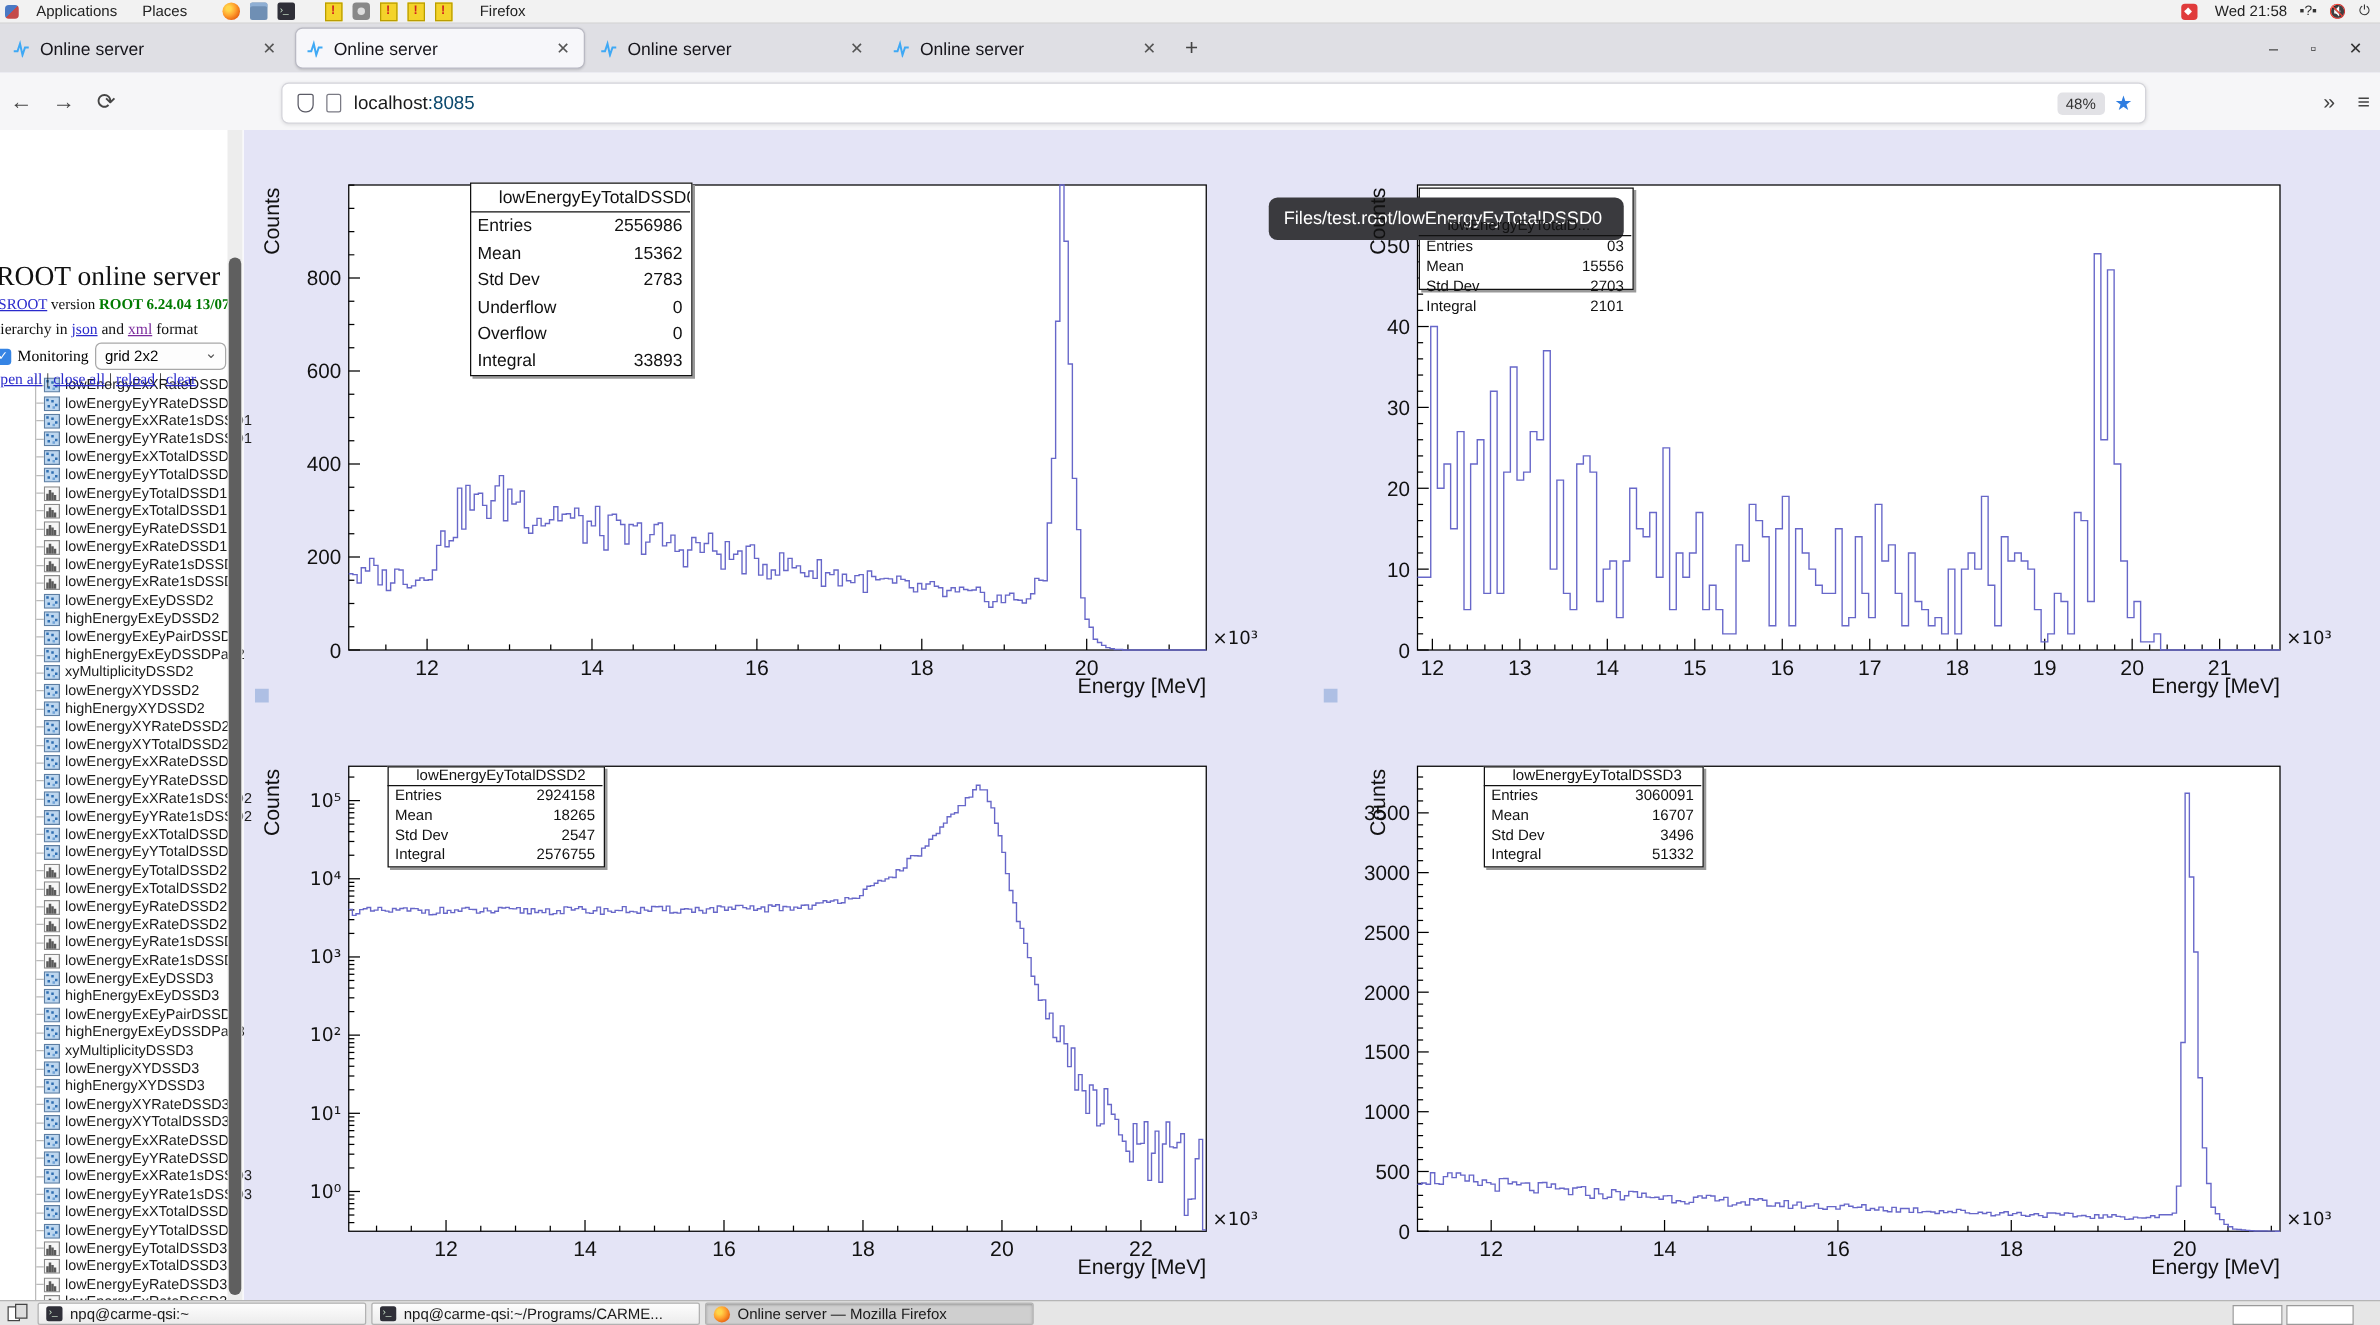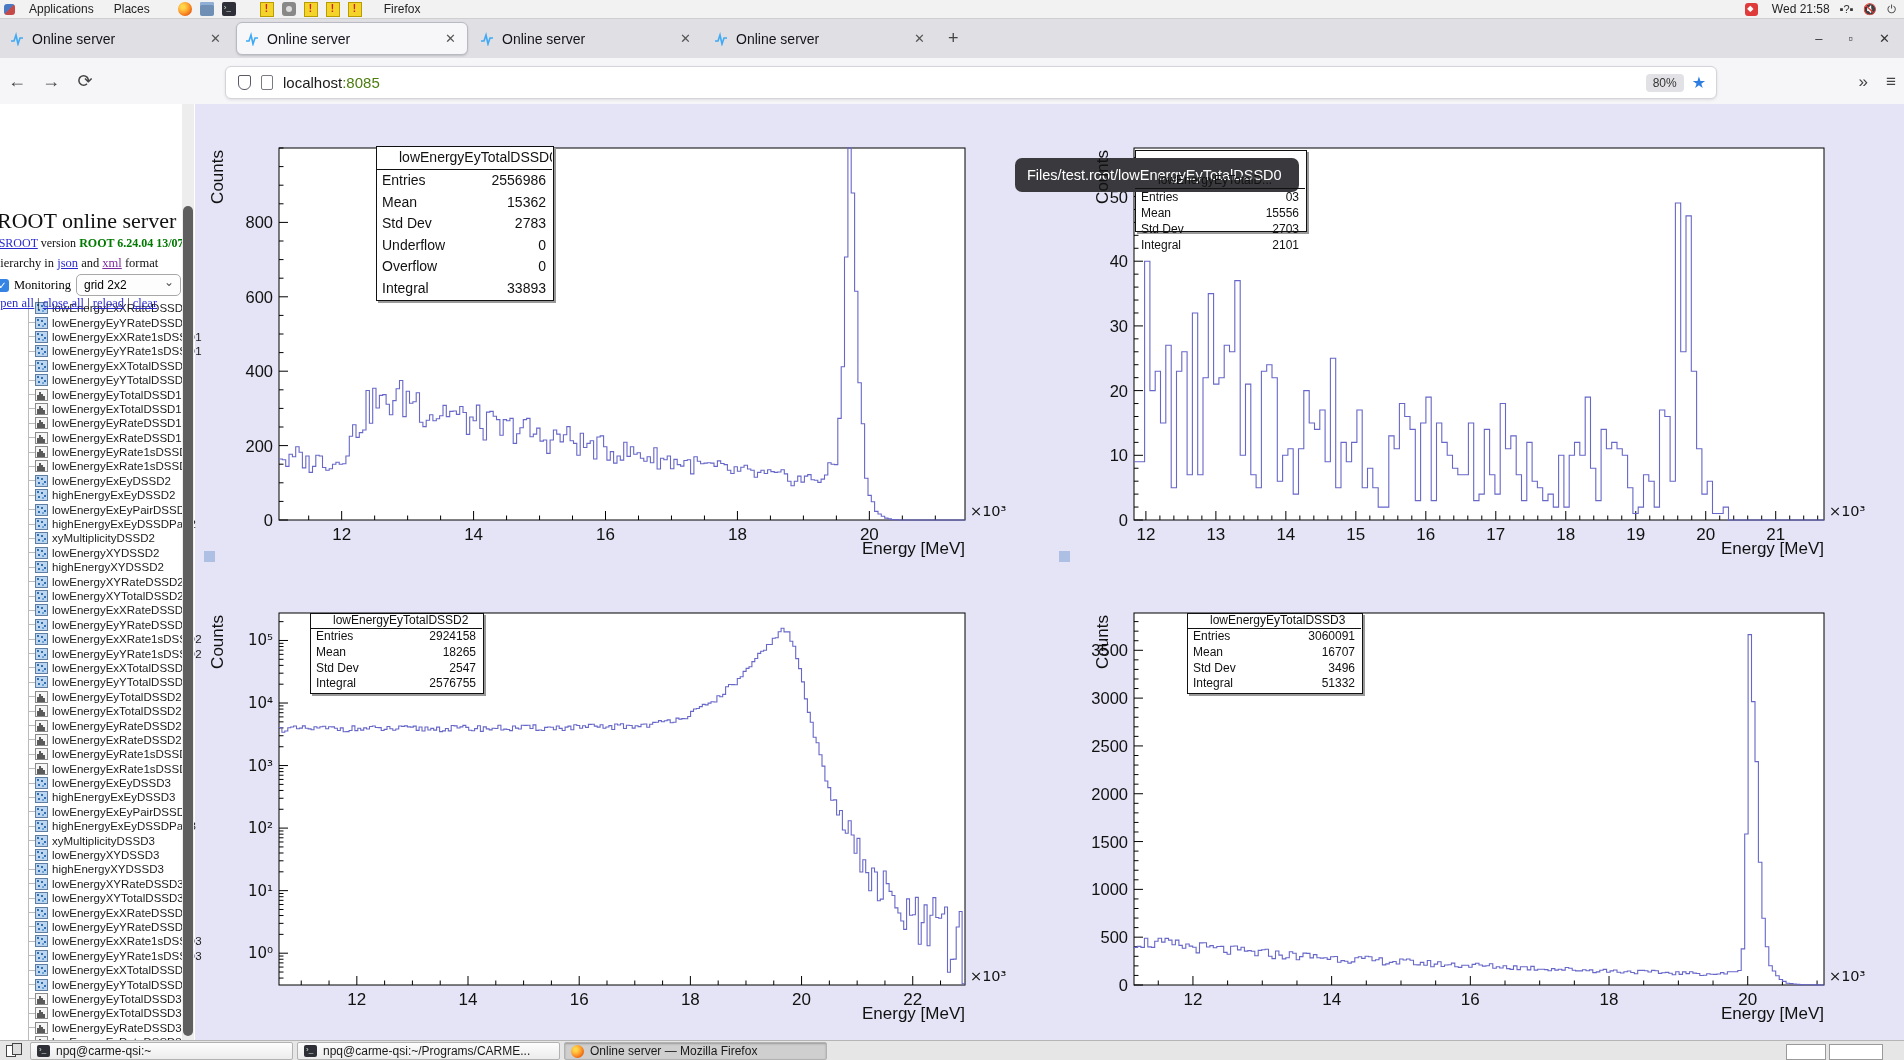--- a/index.html
+++ b/index.html
@@ -35,21 +35,21 @@
   #winctl{margin-left:auto;display:flex;gap:26px;padding-right:14px;color:#333;font-size:13px;}
   #navbar{position:absolute;left:0;top:58px;width:1904px;height:46px;background:#f6f6f8;
           border-bottom:1px solid #ccccd2;display:flex;align-items:center;}
   .navbtn{font-size:18px;color:#454545;width:34px;text-align:center;}
   #urlbar{position:absolute;left:225px;top:8px;width:1490px;height:31px;background:#fff;
           border:1px solid #d4d4da;border-radius:6px;box-shadow:0 1px 3px rgba(0,0,0,.1);
           display:flex;align-items:center;font-size:15px;}
   .shield{width:11px;height:13px;border:1.5px solid #5b5b66;border-radius:2px 2px 6px 6px;margin-left:12px;}
   .pageico{width:10px;height:13px;border:1.5px solid #7a7a84;border-radius:2px;margin-left:10px;margin-right:10px;}
   #urltext{color:#1a1a1a;}
-  #urlport{color:#4d7c0f;}
+  #urlport{color:#0c4a6e;}
   #zoombadge{margin-left:auto;background:#e2e2e6;border-radius:4px;font-size:12px;padding:2px 7px;color:#333;}
   .star{color:#2e7de1;font-size:16px;margin:0 10px 0 8px;}
   #nav-right{position:absolute;right:8px;top:8px;display:flex;gap:18px;font-size:17px;color:#444;align-items:center;height:31px;}
   
   #sidebar{position:absolute;left:0;top:104px;width:195px;height:936px;background:#fff;overflow:hidden;padding-left:24px;}
   #sb-title{position:absolute;left:-3px;top:104px;font-family:"Liberation Serif",serif;font-size:22px;color:#111;white-space:nowrap;z-index:3;}
   .sb-line{position:absolute;left:-6px;white-space:nowrap;font-family:"Liberation Serif",serif;font-size:12.5px;color:#111;z-index:3;}
   a.sblink{text-decoration:underline;cursor:pointer;}
   .lk-blue{color:#2a2acc;}
   .lk-purple{color:#7a2a9c;}
@@ -165,21 +165,21 @@
 
   <div id="navbar">
     <span class="navbtn">←</span>
     <span class="navbtn">→</span>
     <span class="navbtn">⟳</span>
     <div id="urlbar">
       <span class="shield"></span>
       <span class="pageico"></span>
       <span id="urltext">localhost</span>
         <span id="urlport">:8085</span>
-      <span id="zoombadge">80%</span>
+      <span id="zoombadge">48%</span>
       <span class="star">★</span>
     </div>
     <div id="nav-right">
       <span>»</span>
       <span>≡</span>
     </div>
   </div>
 
   <div id="sidebar">
     <div id="sb-title">ROOT online server</div>

